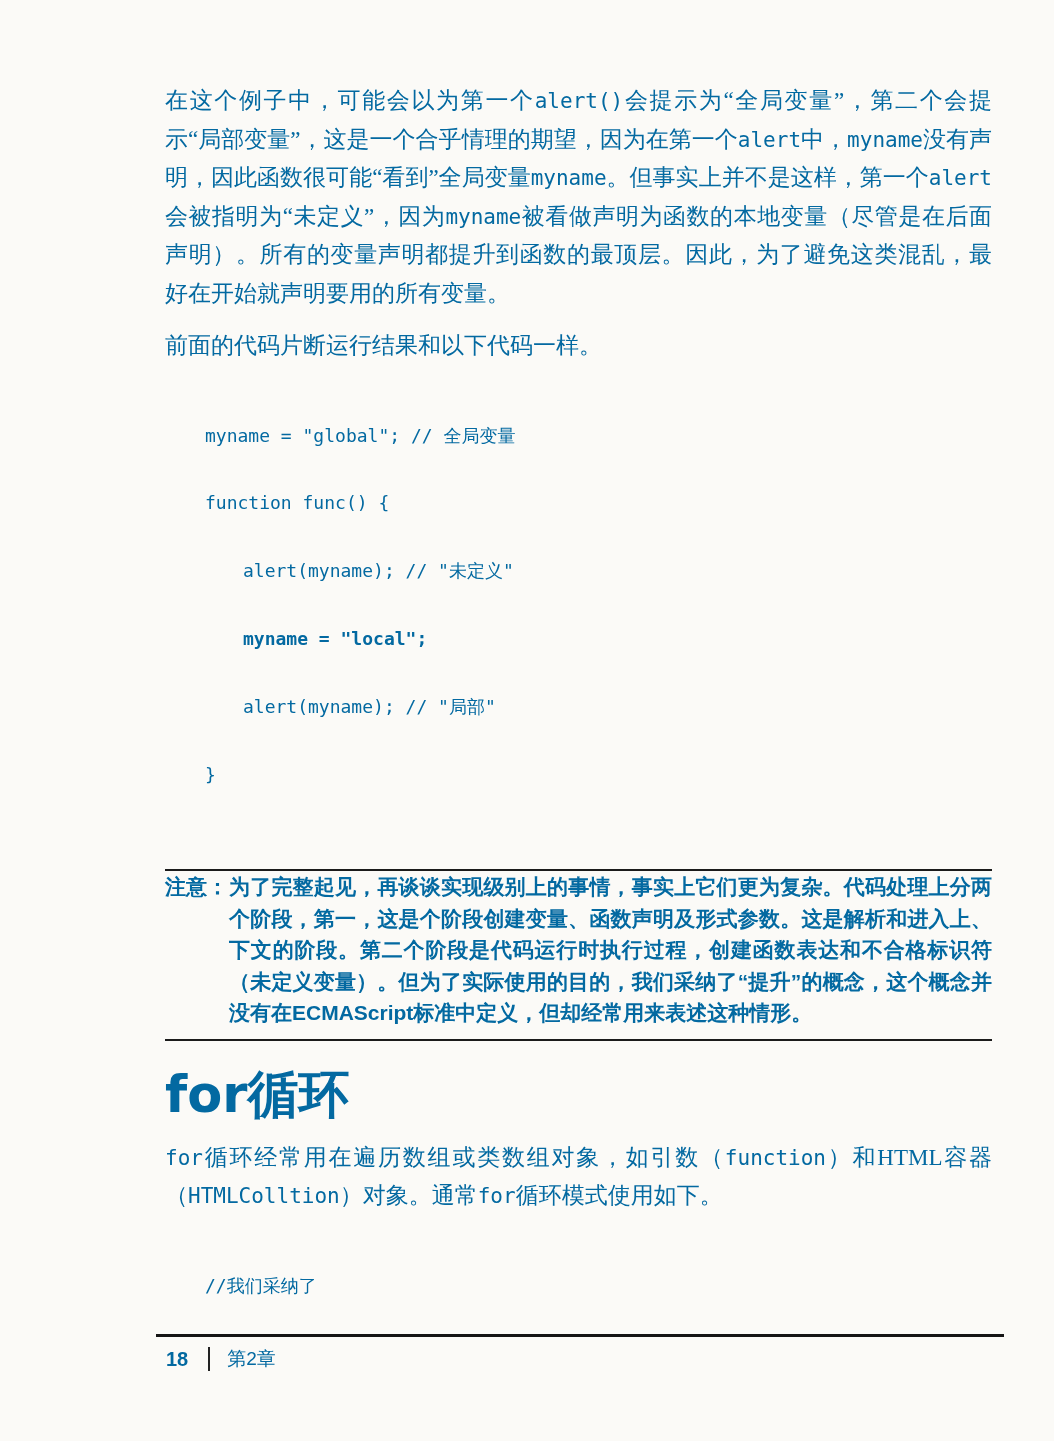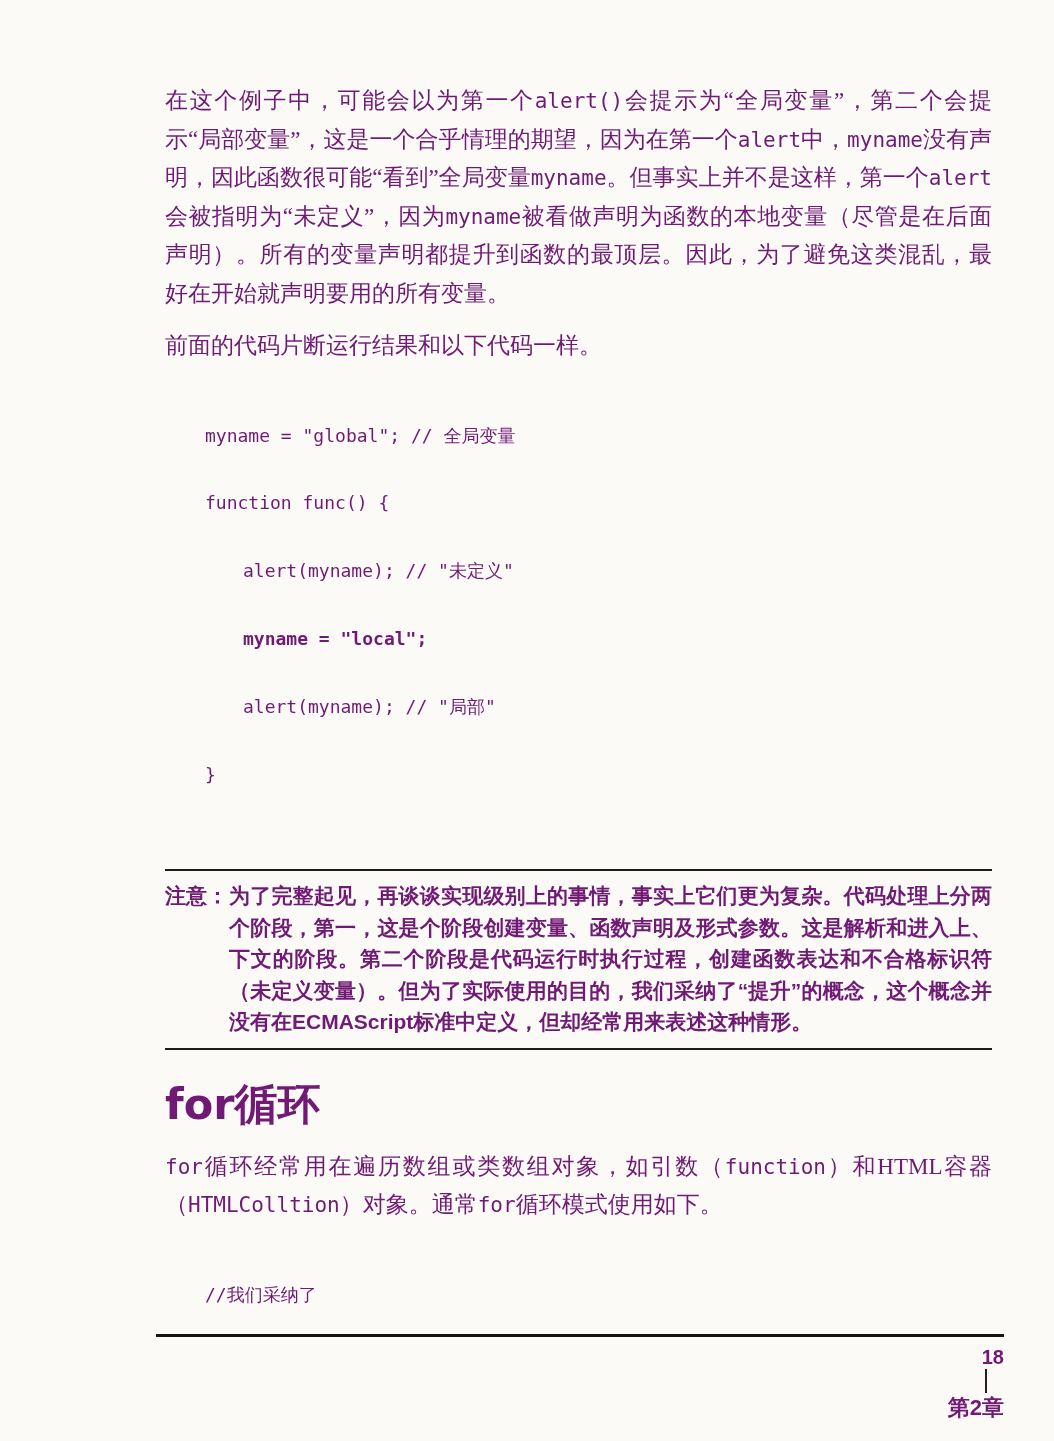--- a/index.html
+++ b/index.html
@@ -6,21 +6,21 @@
   html, body { margin: 0; padding: 0; }
   body {
     width: 1054px; height: 1441px;
     background: #efefed;
     font-family: "Liberation Serif", serif;
   }
   .page {
     position: relative;
     width: 1054px; height: 1441px;
     background: #fbfaf7;
-    color: #701a75;
+    color: #0369a1;
     overflow: hidden;
   }
   .content { padding: 82px 62px 0 165px; }
 
   p.body {
     font-size: 23px;
     line-height: 38.5px;
     text-align: justify;
     margin: 0 0 14px 0;
   }
@@ -46,53 +46,51 @@
   }
   .rule-top { margin-top: 38px; }
   .rule-bottom { margin-top: 10px; }
 
   .note {
     display: flex;
     font-family: "Liberation Sans", sans-serif;
     font-weight: 700;
     font-size: 21px;
     line-height: 31.5px;
-    margin-top: 9px;
   }
   .note-label { flex: 0 0 64px; }
   .note-text  { flex: 1; text-align: justify; }
 
   h1.section-heading {
     font-family: "Liberation Sans", sans-serif;
     font-weight: 700;
-    font-size: 43px;
+    font-size: 51px;
     line-height: 48px;
     margin: 30px 0 20px 0;
   }
   h1.section-heading .lat { font-family: "DejaVu Sans", sans-serif; }
 
   .footer {
     position: absolute;
     left: 156px; right: 50px; top: 1334px;
   }
   .footer-rule { border: none; border-top: 3px solid #151515; margin: 0 0 9px 0; }
   .footer-row {
     display: flex;
-    align-items: flex-end;
+    align-items: center;
     padding-left: 10px;
     font-size: 20px;
-    flex-direction: column;
   }
   .footer-pagenum { font-family: "Liberation Sans", sans-serif; font-weight: 600; }
   .footer-sep {
     width: 0; height: 24px;
     border-left: 2px solid #222;
     margin: 0 17px 0 20px;
   }
-  .footer-chapter { font-family: "Liberation Sans", sans-serif; font-weight: 700; font-size: 22px; }
+  .footer-chapter { font-family: "Liberation Sans", sans-serif; font-weight: 400; font-size: 19px; }
 </style>
 </head>
 <body>
 
 <div class="page">
   <div class="content">
 
     <p class="body">在这个例子中，可能会以为第一个<span class="lat">alert()</span>会提示为“全局变量”，第二个会提示“局部变量”，这是一个合乎情理的期望，因为在第一个<span class="lat">alert</span>中，<span class="lat">myname</span>没有声明，因此函数很可能“看到”全局变量<span class="lat">myname</span>。但事实上并不是这样，第一个<span class="lat">alert</span>会被指明为“未定义”，因为<span class="lat">myname</span>被看做声明为函数的本地变量（尽管是在后面声明）。所有的变量声明都提升到函数的最顶层。因此，为了避免这类混乱，最好在开始就声明要用的所有变量。</p>
 
     <p class="body">前面的代码片断运行结果和以下代码一样。</p>

